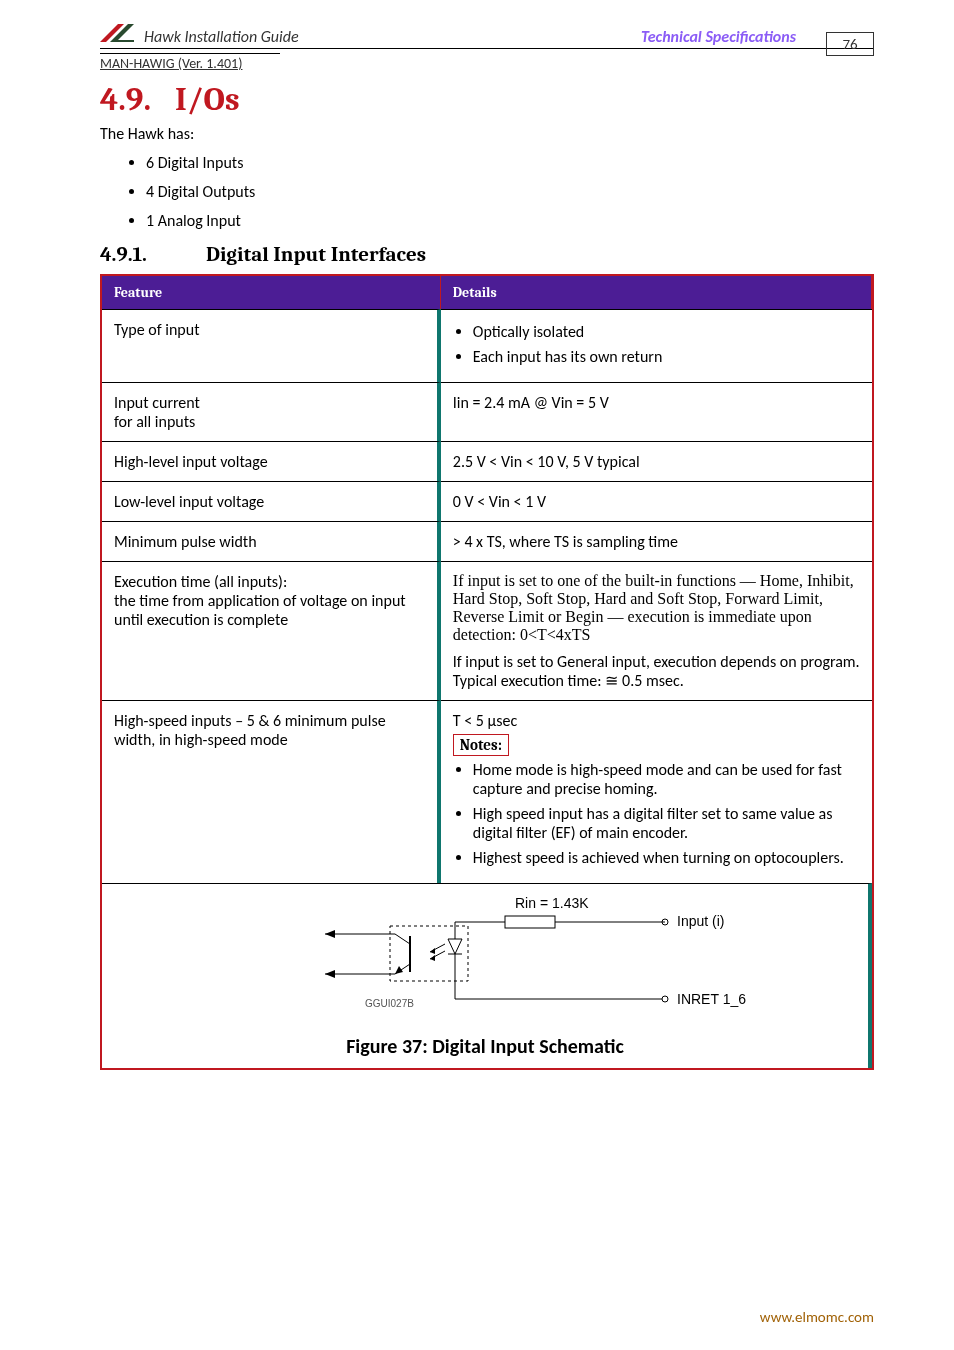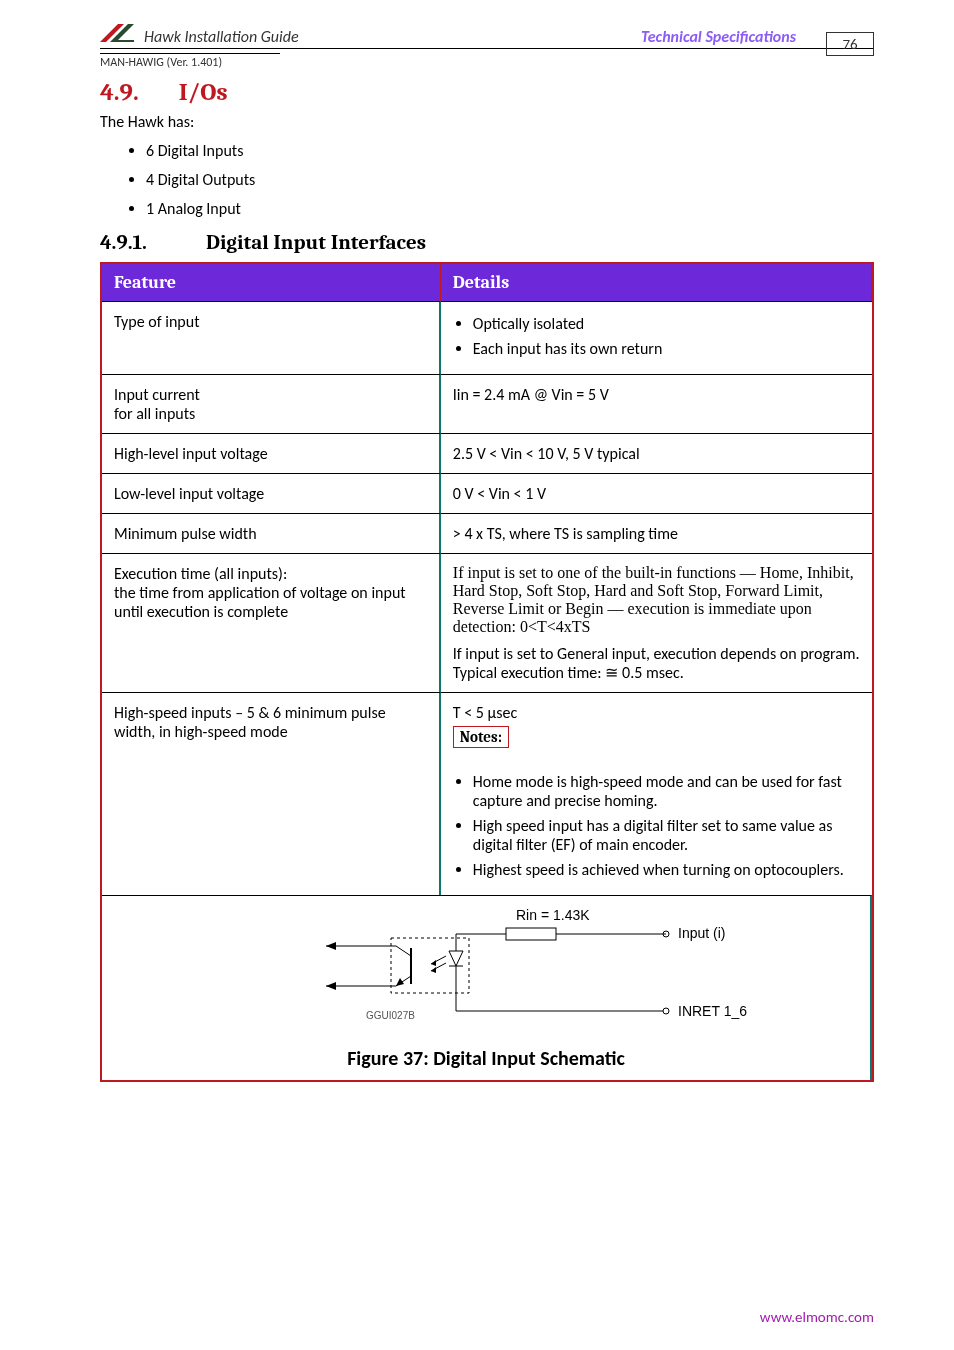--- a/index.html
+++ b/index.html
@@ -3,37 +3,37 @@
 <meta charset="utf-8">
 <style>
   * { box-sizing: border-box; margin: 0; padding: 0; }
   html, body { width: 954px; height: 1350px; font-family: Calibri, Arial, sans-serif; background: #fff; color: #000; }
   .page { width: 954px; height: 1350px; padding: 20px 80px 15px 100px; position: relative; }
   .header { display: flex; align-items: flex-end; border-bottom: 1px solid #000; padding-bottom: 2px; margin-bottom: 4px; }
   .logo { width: 34px; height: 26px; margin-right: 10px; position: relative; }
   .header-title { font-style: italic; font-size: 16px; color: #333; flex: 0 0 auto; }
   .header-spec { font-style: italic; font-weight: bold; font-size: 16px; color: #8b5cf6; margin-left: auto; }
   .page-num-box { border: 1px solid #333; width: 48px; height: 24px; display: flex; align-items: center; justify-content: center; font-size: 15px; color: #333; margin-left: 30px; position: relative; top: 10px; }
-  .man-line { font-size: 12px; color: #333; border-top: 1px solid #000; width: 180px; padding-top: 1px; }
-  .sec-h { color: #c01820; font-family: Cambria, Georgia, serif; font-size: 25px; margin: 8px 0 6px 0; display: flex; gap: 40px; font-weight: bold; }
+  .man-line { font-size: 14px; color: #333; border-top: 1px solid #000; width: 180px; padding-top: 1px; text-decoration: underline; }
+  .sec-h { color: #c01820; font-family: Cambria, Georgia, serif; font-size: 33px; margin: 8px 0 6px 0; display: flex; gap: 24px; font-weight: bold; }
   .intro { font-size: 16px; margin: 4px 0 10px 0; }
   ul.bullets { list-style: disc; margin-left: 46px; margin-bottom: 10px; }
   ul.bullets li { font-size: 16px; margin: 10px 0; }
   .sub-h { font-family: Cambria, Georgia, serif; font-size: 21px; font-weight: bold; margin: 12px 0 8px 0; display: flex; gap: 59px; }
   table.spec { width: 100%; border: 2.5px solid #c01820; border-collapse: separate; border-spacing: 0; font-size: 16px; }
-  table.spec th { background: #6d28d9; color: #fff; font-family: Cambria, Georgia, serif; font-size: 18px; text-align: left; padding: 8px 12px; border-right: 1px solid #c01820; margin-top: 13px; }
+  table.spec th { background: #4c1d95; color: #fff; font-family: Cambria, Georgia, serif; font-size: 14px; text-align: left; padding: 8px 12px; border-right: 1px solid #c01820; margin-top: 13px; }
   table.spec td { padding: 10px 12px; border-top: 1px solid #000; vertical-align: top; }
-  table.spec tr td:first-child { border-right: 2px solid #0f766e; width: 44%; }
+  table.spec tr td:first-child { border-right: 4px solid #0f766e; width: 44%; }
   table.spec ul.inner { list-style: disc; margin-left: 20px; }
   table.spec ul.inner li { margin: 2px 0 6px 0; }
-  .notes-box { display: inline-block; border: 1.5px solid #c01820; padding: 1px 6px; font-family: Cambria, Georgia, serif; font-weight: bold; color: #000; background: #fff; margin: 4px 0 22px 0; font-size: 15px; }
+  .notes-box { display: inline-block; border: 1.5px solid #c01820; padding: 1px 6px; font-family: Cambria, Georgia, serif; font-weight: bold; color: #000; background: #fff; margin: 4px 0 2px 0; font-size: 15px; }
   .schematic-row td { text-align: center; padding: 14px 10px 18px 10px; }
   .schematic-svg { display: block; margin: 0 auto; }
   .fig-cap { font-weight: bold; text-align: center; font-size: 20px; margin-top: 10px; }
-  .footer { position: absolute; bottom: 24px; right: 80px; font-size: 15px; color: #a21caf; margin-left: 43px; }
+  .footer { position: absolute; bottom: 24px; right: 80px; font-size: 15px; color: #a16207; margin-left: 43px; }
 </style>
 </head>
 <body>
 
 <div class="page">
 
   <div class="header">
     <div class="logo">
       <svg width="34" height="26" viewBox="0 0 34 26">
         <polygon points="0,22 18,4 24,4 6,22" fill="#c01820"></polygon>

